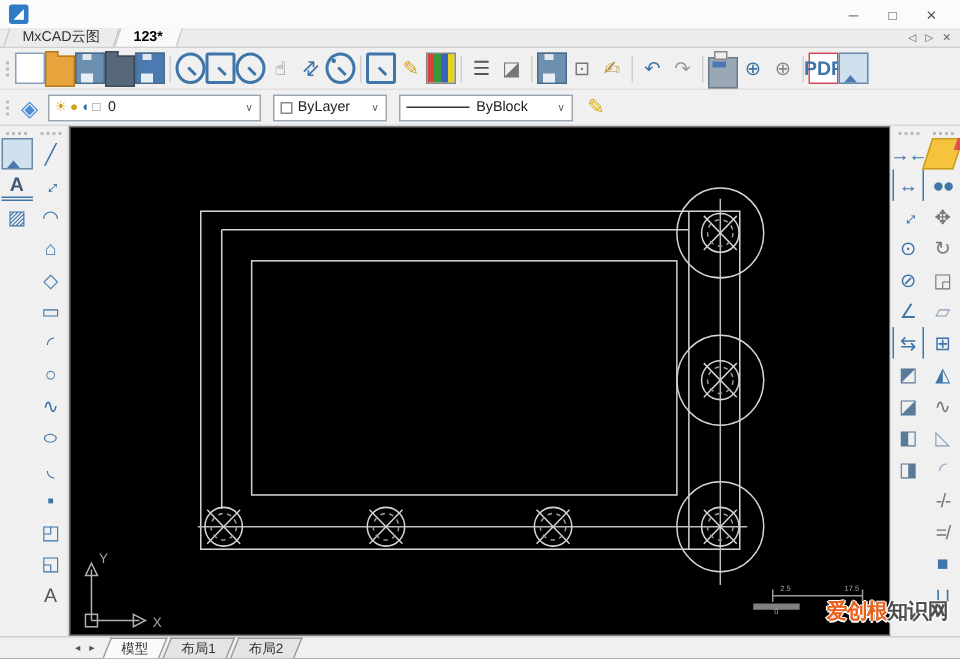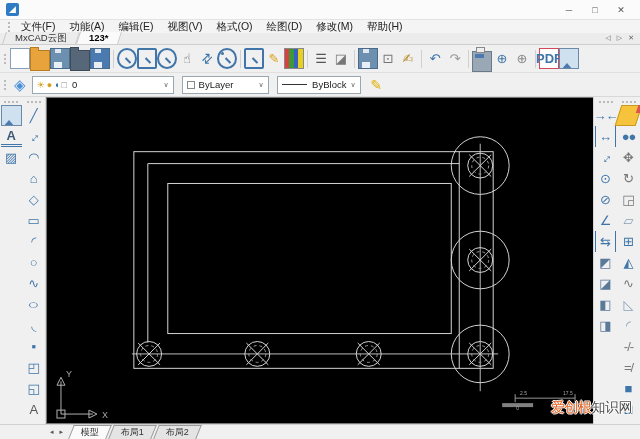--- a/index.html
+++ b/index.html
@@ -83,51 +83,38 @@
   .canvas svg { position:absolute; left:0; top:0; width:100%; height:100%; }
 
   
   .statusbar { height:15px; background:#f0f0f0; border-top:1px solid #d0d0d0; display:flex; align-items:center; padding-left:50px; font-size:9px; color:#333; flex:0 0 auto; }
   .sb-nav { font-size:7px; color:#555; letter-spacing:2px; margin-right:6px; }
   .lt-tab { transform:skewX(-22deg); border:1px solid #9a9a9a; border-bottom:none; background:#e4e4e4; padding:0 9px; line-height:13px; margin-right:2px; }
   .lt-tab > span { display:inline-block; transform:skewX(22deg); font-size:9px; }
   .lt-tab.active { background:#fafafa; }
 
   
-  .watermark { position:absolute; left:551px; top:399px; z-index:50; font-size:14px; font-weight:normal; white-space:nowrap; letter-spacing:-0.5px; }
+  .watermark { position:absolute; left:551px; top:399px; z-index:50; font-size:14px; font-weight:bold; white-space:nowrap; letter-spacing:-0.5px; }
   .wm1 { color:#e8601c; text-shadow:-1px 0 #fff,1px 0 #fff,0 -1px #fff,0 1px #fff; }
   .wm2 { color:#4f4f4f; text-shadow:-1px 0 #fff,1px 0 #fff,0 -1px #fff,0 1px #fff; }
 </style>
 </head>
 <body>
 
 <div class="app">
 
   <div class="titlebar">
     <span class="app-icon">◢</span>
     <span class="win-controls">
         <span class="win-btn">─</span>
         <span class="win-btn">□</span>
         <span class="win-btn">✕</span>
       </span>
   </div>
 
-  <div class="menubar">
-    <span class="grip-v"></span>
-    <span style="display:flex">
-        <span class="menu-item">文件(F)</span>
-        <span class="menu-item">功能(A)</span>
-        <span class="menu-item">编辑(E)</span>
-        <span class="menu-item">视图(V)</span>
-        <span class="menu-item">格式(O)</span>
-        <span class="menu-item">绘图(D)</span>
-        <span class="menu-item">修改(M)</span>
-        <span class="menu-item">帮助(H)</span>
-      </span>
-  </div>
 
   <div class="doctabs">
     <span style="display:flex">
         <span class="dtab"><span>MxCAD云图</span></span>
         <span class="dtab active"><span>123*</span></span>
       </span>
     <span class="dtab-nav">◁ ▷ ✕</span>
   </div>
 
   <div class="toolbar1">
@@ -175,26 +162,26 @@
     <div class="combo" style="width:142px">
       <span style="display:flex">
           <span class="mini" style="color: rgb(212, 160, 23);">☀</span>
           <span class="mini" style="color: rgb(212, 160, 23);">●</span>
           <span class="mini" style="color: rgb(46, 109, 164);">◖</span>
           <span class="mini" style="color: rgb(136, 136, 136);">□</span>
         </span>
       <span style="margin-left:3px">0</span>
       <span class="arrow">∨</span>
     </div>
-    <div class="combo" style="width:87px">
+    <div class="combo" style="width:76px">
       <span class="swatch"></span>
       <span>ByLayer</span>
       <span class="arrow">∨</span>
     </div>
-    <div class="combo" style="width:84px">
+    <div class="combo" style="width:116px">
       <span class="ltline"></span>
       <span>ByBlock</span>
       <span class="arrow">∨</span>
     </div>
     <span class="pencil-ic">✎</span>
   </div>
 
   <div class="main">
 
     <div class="ltb">

